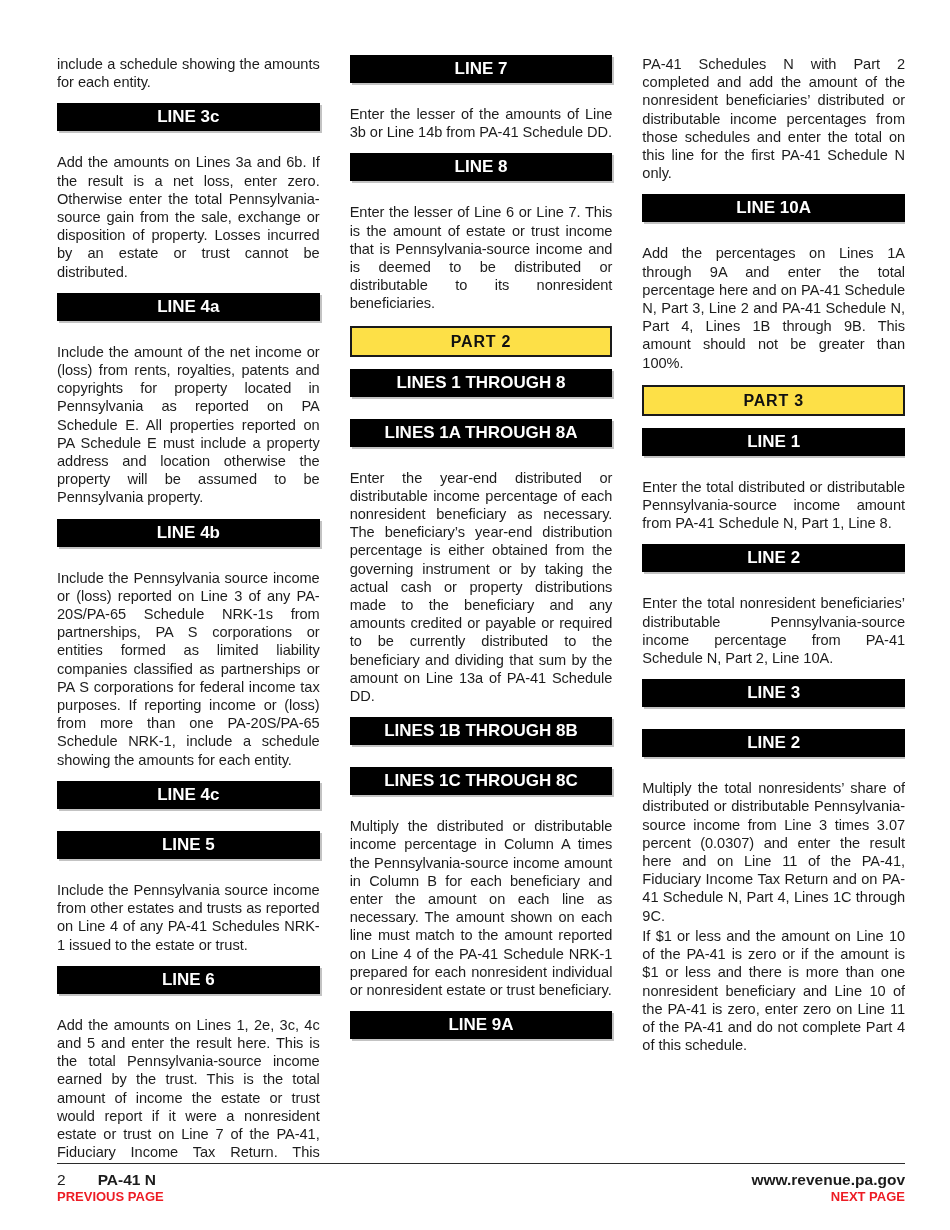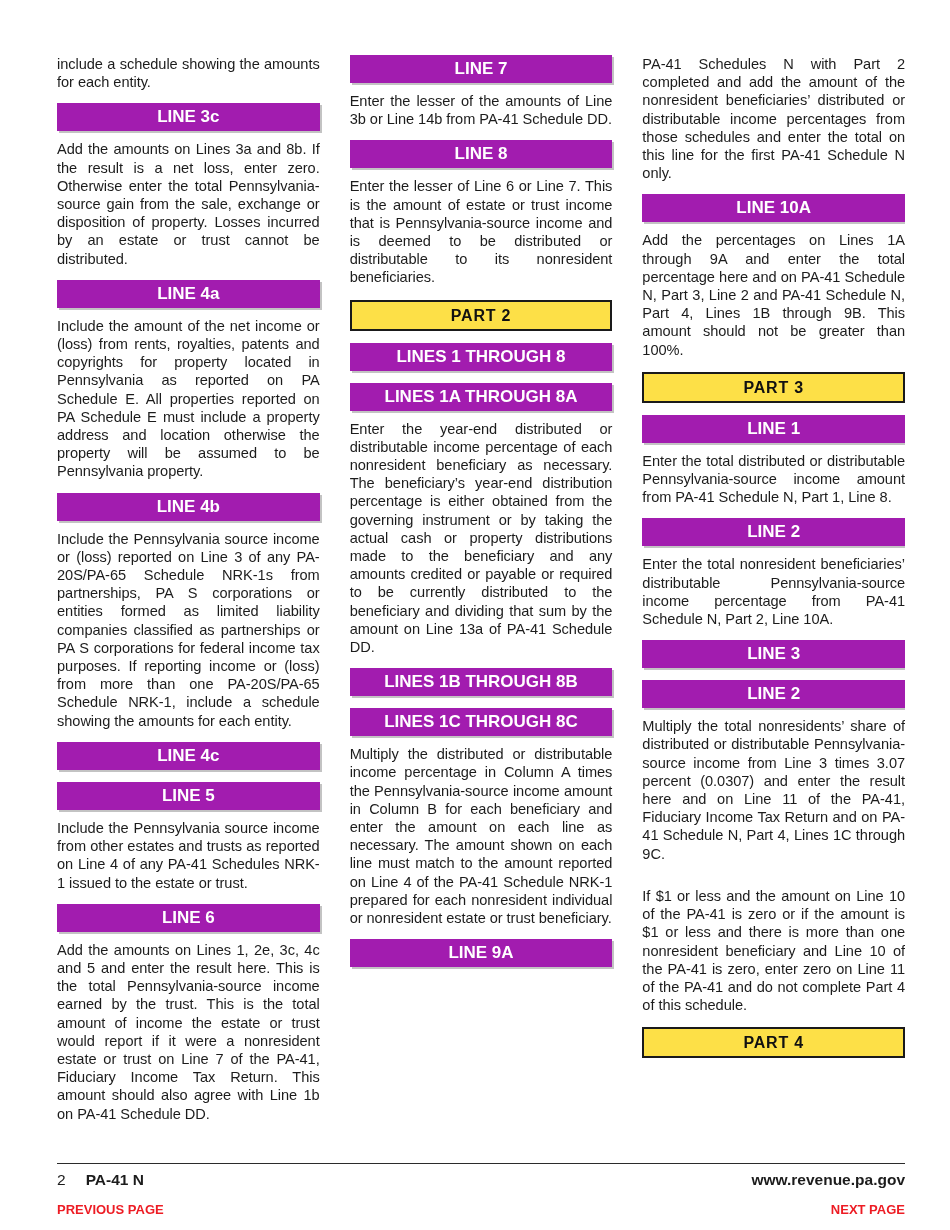--- a/index.html
+++ b/index.html
@@ -16,30 +16,30 @@
   .columns{display:flex;gap:30px;height:1106px;overflow:hidden;}
   .col{flex:1 1 0;min-width:0;}
   .col p{
     margin:0;
     font-size:14.6px;
     line-height:18.2px;
     text-align:justify;
     letter-spacing:-0.05px;
     color:#1c1c1c;
   }
-  .col p + p{margin-top:24px;}
+  .col p + p{margin-top:2px;}
   .line-header{
-    background:#a21caf;
+    background:#000000;
     color:#ffffff;
     font-weight:bold;
     font-size:17px;
     line-height:20px;
     text-align:center;
     padding:4px 2px;
-    margin:12px 0 9px 0;
+    margin:12px 0 22px 0;
     box-shadow:2px 2px 0 #c3c3c3;
   }
   .part-header{
     background:#fde047;
     color:#111111;
     border:2px solid #1a1a1a;
     font-weight:bold;
     font-size:16px;
     line-height:19px;
     letter-spacing:0.8px;
@@ -55,41 +55,40 @@
   }
   .footer-row{
     display:flex;
     justify-content:space-between;
     align-items:baseline;
     padding:7px 0 0 0;
     font-size:15.5px;
   }
   .footer-left{display:flex;align-items:baseline;gap:20px;}
   .page-number{font-weight:normal;}
-  .doc-id{font-weight:bold;}
+  .doc-id{font-weight:bold;margin-left:12px;}
   .site-url{font-weight:bold;}
   .nav-row{
     display:flex;
     justify-content:space-between;
-    margin-top:13px;
     font-size:13px;
     font-weight:bold;
   }
   .nav-link{color:#ed1c24;text-decoration:none;cursor:pointer;}
 </style>
 </head>
 <body>
 
 <div class="page">
 
   <div class="columns">
     <div class="col" id="col-0">
         <p>include a schedule showing the amounts for each entity.</p>
         <div class="line-header">LINE 3c</div>
-        <p>Add the amounts on Lines 3a and 8b. If the result is a net loss, enter zero. Otherwise enter the total Pennsylvania-source gain from the sale, exchange or disposition of property. Losses incurred by an estate or trust cannot be distributed.</p>
+        <p>Add the amounts on Lines 3a and 6b. If the result is a net loss, enter zero. Otherwise enter the total Pennsylvania-source gain from the sale, exchange or disposition of property. Losses incurred by an estate or trust cannot be distributed.</p>
         <div class="line-header">LINE 4a</div>
         <p>Include the amount of the net income or (loss) from rents, royalties, patents and copyrights for property located in Pennsylvania as reported on PA Schedule E. All properties reported on PA Schedule E must include a property address and location otherwise the property will be assumed to be Pennsylvania property.</p>
         <div class="line-header">LINE 4b</div>
         <p>Include the Pennsylvania source income or (loss) reported on Line 3 of any PA-20S/PA-65 Schedule NRK-1s from partnerships, PA S corporations or entities formed as limited liability companies classified as partnerships or PA S corporations for federal income tax purposes. If reporting income or (loss) from more than one PA-20S/PA-65 Schedule NRK-1, include a schedule showing the amounts for each entity.</p>
         <div class="line-header">LINE 4c</div>
         <div class="line-header">LINE 5</div>
         <p>Include the Pennsylvania source income from other estates and trusts as reported on Line 4 of any PA-41 Schedules NRK-1 issued to the estate or trust.</p>
         <div class="line-header">LINE 6</div>
         <p>Add the amounts on Lines 1, 2e, 3c, 4c and 5 and enter the result here. This is the total Pennsylvania-source income earned by the trust. This is the total amount of income the estate or trust would report if it were a nonresident estate or trust on Line 7 of the PA-41, Fiduciary Income Tax Return. This amount should also agree with Line 1b on PA-41 Schedule DD.</p>
       </div>
@@ -113,21 +112,20 @@
         <p>Add the percentages on Lines 1A through 9A and enter the total percentage here and on PA-41 Schedule N, Part 3, Line 2 and PA-41 Schedule N, Part 4, Lines 1B through 9B. This amount should not be greater than 100%.</p>
         <div class="part-header">PART 3</div>
         <div class="line-header">LINE 1</div>
         <p>Enter the total distributed or distributable Pennsylvania-source income amount from PA-41 Schedule N, Part 1, Line 8.</p>
         <div class="line-header">LINE 2</div>
         <p>Enter the total nonresident beneficiaries’ distributable Pennsylvania-source income percentage from PA-41 Schedule N, Part 2, Line 10A.</p>
         <div class="line-header">LINE 3</div>
         <div class="line-header">LINE 2</div>
         <p>Multiply the total nonresidents’ share of distributed or distributable Pennsylvania-source income from Line 3 times 3.07 percent (0.0307) and enter the result here and on Line 11 of the PA-41, Fiduciary Income Tax Return and on PA-41 Schedule N, Part 4, Lines 1C through 9C.</p>
         <p>If $1 or less and the amount on Line 10 of the PA-41 is zero or if the amount is $1 or less and there is more than one nonresident beneficiary and Line 10 of the PA-41 is zero, enter zero on Line 11 of the PA-41 and do not complete Part 4 of this schedule.</p>
-        <div class="part-header">PART 4</div>
       </div>
   </div>
 
   <hr class="footer-rule">
 
   <div class="footer-row">
     <div class="footer-left">
       <span class="page-number">2</span>
       <span class="doc-id">PA-41 N</span>
     </div>

